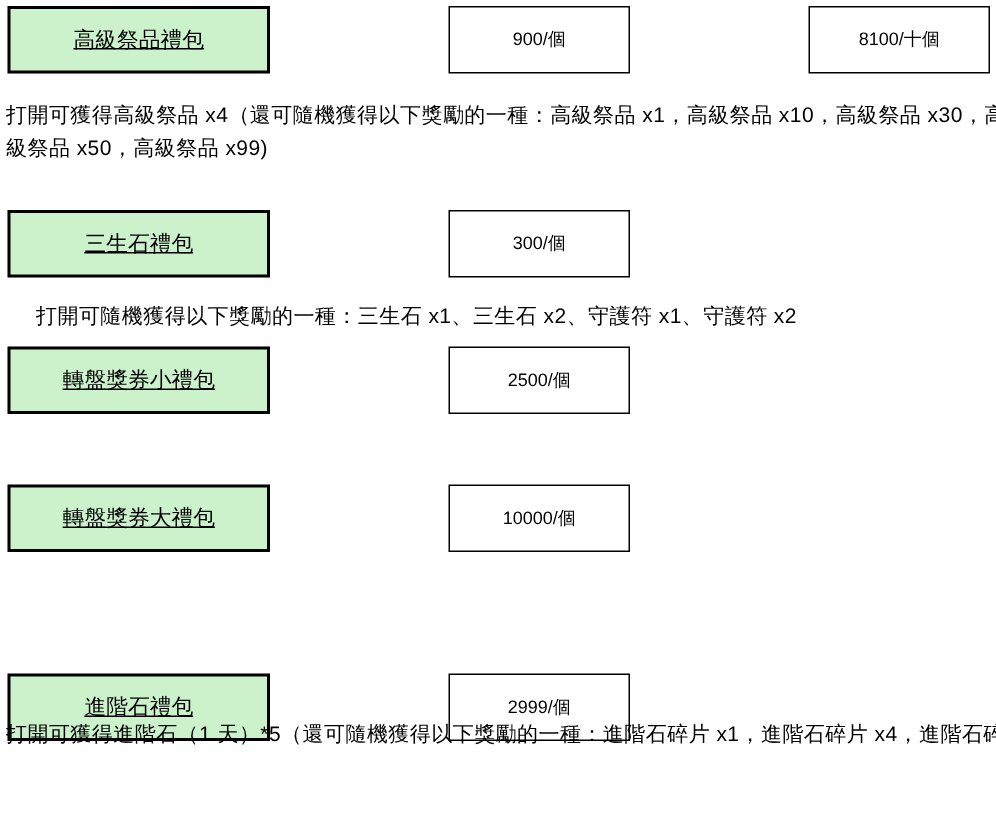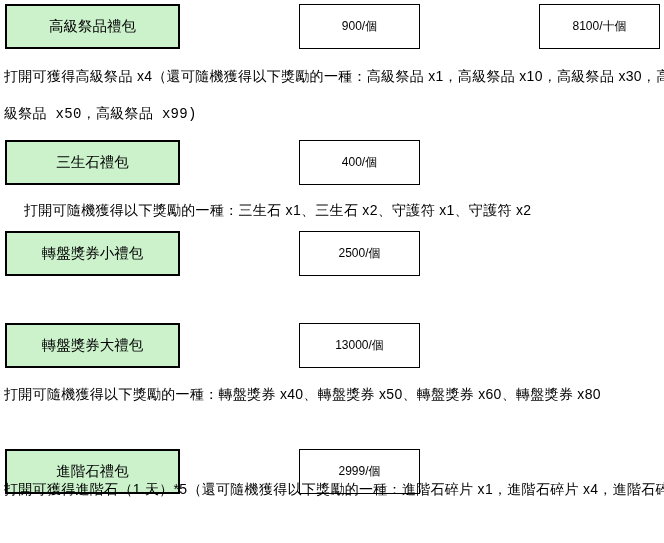--- a/index.html
+++ b/index.html
@@ -22,20 +22,21 @@
     width: 175px;
     height: 45px;
     box-sizing: border-box;
     border: 2px solid #000000;
     background: #CCF2CC;
     display: flex;
     align-items: center;
     justify-content: center;
     font-size: 14.5px;
     white-space: nowrap;
+    text-decoration: underline;
   }
   .price-box {
     position: absolute;
     left: 299px;
     width: 121px;
     height: 45px;
     box-sizing: border-box;
     border: 1.5px solid #000000;
     background: #ffffff;
     display: flex;
@@ -53,21 +54,21 @@
     white-space: nowrap;
     letter-spacing: 0.3px;
   }
   
   .s1 .name-box, .s1 .price-box { top: 4px; }
   .s2 .name-box, .s2 .price-box { top: 140px; }
   .s3 .name-box, .s3 .price-box { top: 231px; }
   .s4 .name-box, .s4 .price-box { top: 323px; }
   .s5 .name-box, .s5 .price-box { top: 417px; margin-top: 32px; }
   .t1a { top: 66px; }
-  .t1b { top: 104px; font-family: Liberation Mono, monospace; }
+  .t1b { top: 88px; }
   .t2  { top: 200px; margin-left: 20px; }
   .t3  { top: 292px; }
   .t4  { top: 384px; }
   .t5a { top: 479px; }
   .t5b { top: 520px; }
 </style>
 </head>
 <body>
 
 <div class="canvas">
@@ -75,34 +76,33 @@
   <div class="section s1">
     <div class="name-box">高級祭品禮包</div>
     <div class="price-box">900/個</div>
     <div class="price-box ten">8100/十個</div>
   </div>
   <div class="desc-line t1a">打開可獲得高級祭品 x4（還可隨機獲得以下獎勵的一種：高級祭品 x1，高級祭品 x10，高級祭品 x30，高</div>
   <div class="desc-line t1b">級祭品 x50，高級祭品 x99)</div>
 
   <div class="section s2">
     <div class="name-box">三生石禮包</div>
-    <div class="price-box">400/個</div>
+    <div class="price-box">300/個</div>
   </div>
   <div class="desc-line t2">打開可隨機獲得以下獎勵的一種：三生石 x1、三生石 x2、守護符 x1、守護符 x2</div>
 
   <div class="section s3">
     <div class="name-box">轉盤獎券小禮包</div>
     <div class="price-box">2500/個</div>
   </div>
 
   <div class="section s4">
     <div class="name-box">轉盤獎券大禮包</div>
-    <div class="price-box">13000/個</div>
+    <div class="price-box">10000/個</div>
   </div>
-  <div class="desc-line t4">打開可隨機獲得以下獎勵的一種：轉盤獎券 x40、轉盤獎券 x50、轉盤獎券 x60、轉盤獎券 x80</div>
 
   <div class="section s5">
     <div class="name-box">進階石禮包</div>
     <div class="price-box">2999/個</div>
   </div>
   <div class="desc-line t5a">打開可獲得進階石（1 天）*5（還可隨機獲得以下獎勵的一種：進階石碎片 x1，進階石碎片 x4，進階石碎</div>
 
 </div>
 
 </body></html>

